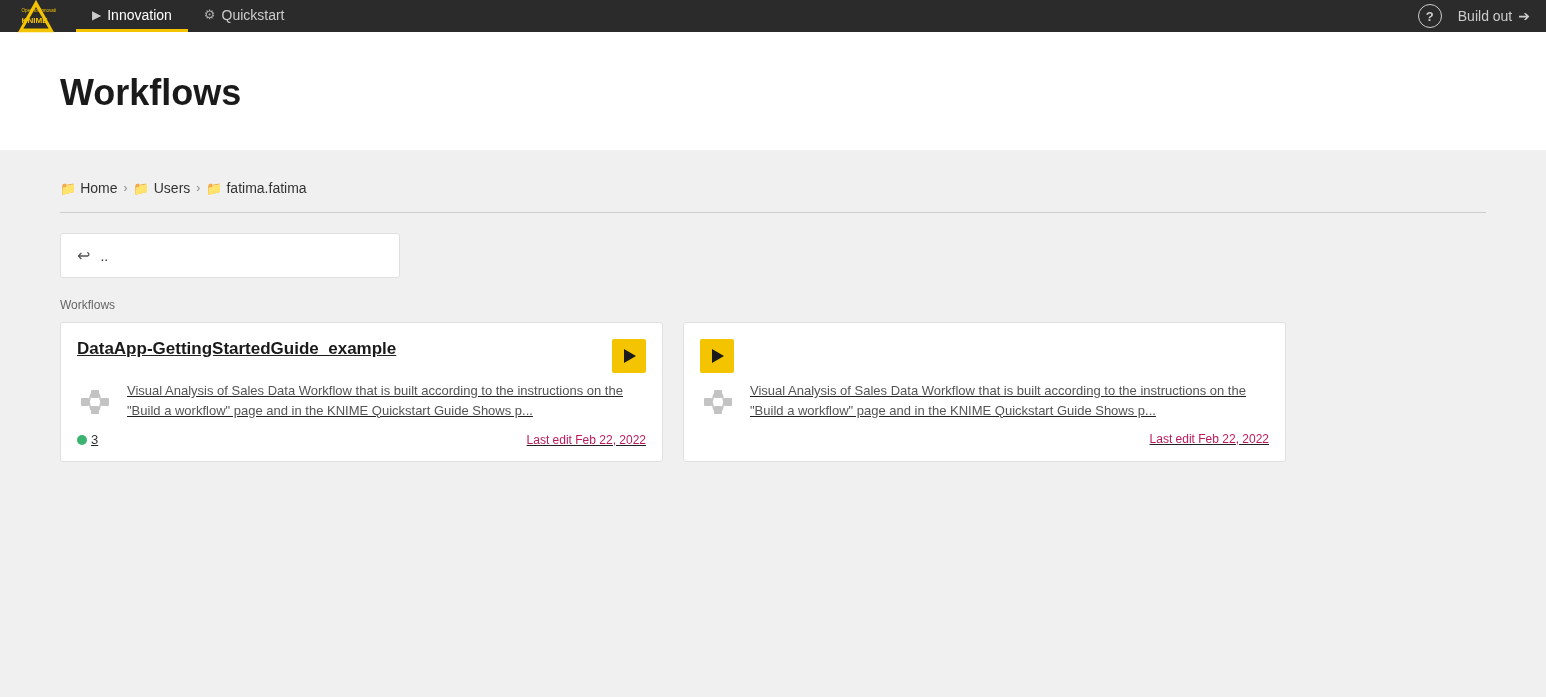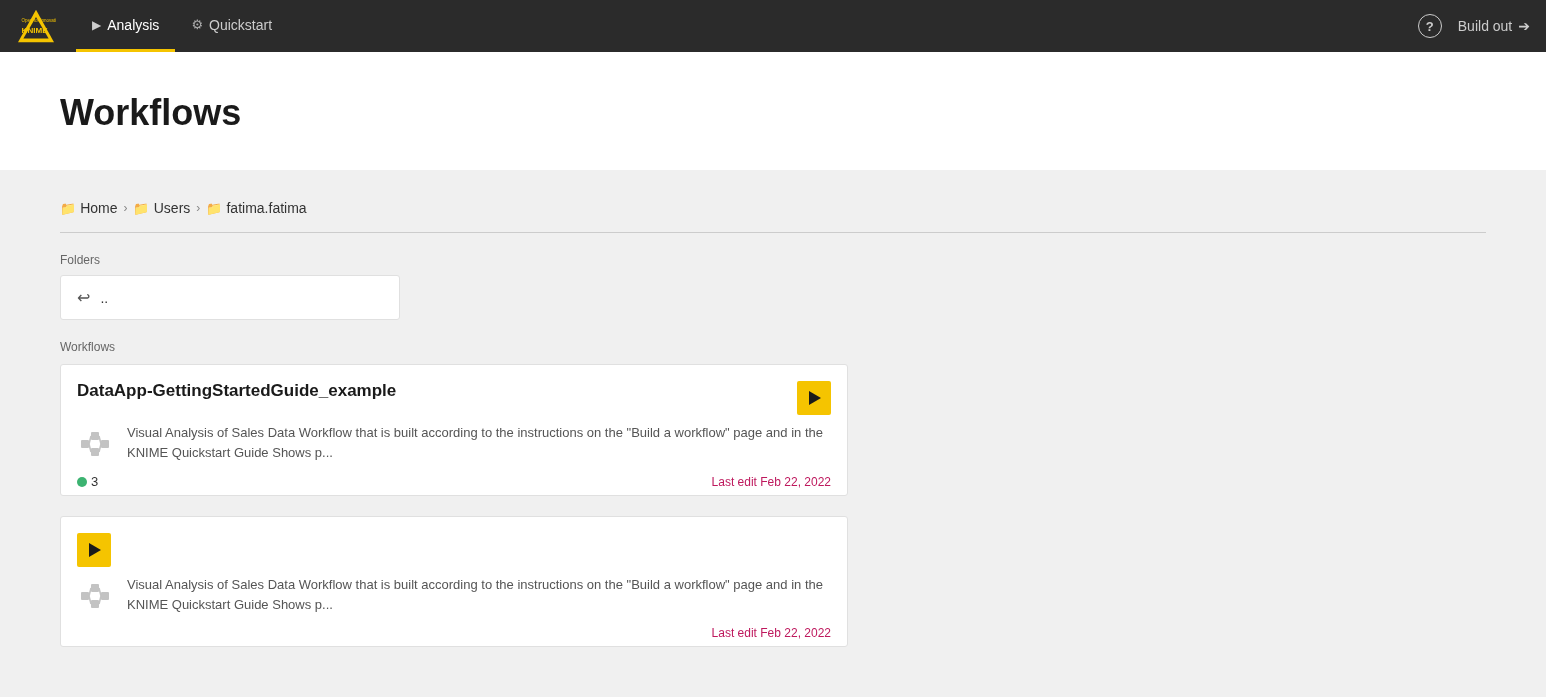--- a/index.html
+++ b/index.html
@@ -1,21 +1,21 @@
 <!DOCTYPE html>
 <html><head>
   <meta charset="utf-8">
   <style>
     * { box-sizing: border-box; margin: 0; padding: 0; }
     body { font-family: 'Arial', sans-serif; background: #f5f5f5; color: #222; }
 
     
     .header {
       background: #2b2b2b;
-      height: 52px;
+      height: 32px;
       display: flex;
       align-items: center;
       padding: 0 16px;
       gap: 0;
     }
     .header-logo {
       display: flex;
       align-items: center;
       gap: 8px;
       margin-right: 20px;
@@ -156,26 +156,27 @@
     }
     .workflow-cards {
       display: flex;
       gap: 20px;
       flex-wrap: wrap;
     }
     .workflow-card {
       background: #fff;
       border: 1px solid #e0e0e0;
       border-radius: 3px;
-      width: 788px;
-      padding: 16px 16px 6px;
+      width: 603px;
+      padding: 16px 16px 14px;
       display: flex;
       flex-direction: column;
       gap: 8px;
       position: relative;
+      text-decoration: underline;
     }
     .workflow-card-header {
       display: flex;
       align-items: flex-start;
       justify-content: space-between;
     }
     .workflow-card-title {
       font-size: 17px;
       font-weight: 700;
       color: #1a1a1a;
@@ -264,21 +265,21 @@
       <polygon points="22,2 42,38 2,38" fill="#f5c400" stroke="none"></polygon>
       <polygon points="22,10 36,34 8,34" fill="#2b2b2b" stroke="none"></polygon>
       <text x="6" y="15" fill="#f5c400" font-size="5" font-family="Arial">Open for Innovation</text>
       <text x="6" y="28" fill="#f5c400" font-size="9" font-family="Arial" font-weight="bold">KNIME</text>
     </svg>
   </div>
 
   <nav class="header-nav">
     <a class="nav-item active">
       <span style="color:#ccc;font-size:12px;">▶</span>
-      <span>Analysis</span>
+      <span>Innovation</span>
     </a>
     <a class="nav-item">
       <span style="color:#aaa;font-size:13px;">⚙</span>
       <span>Quickstart</span>
     </a>
   </nav>
 
   <div class="header-right">
     <button class="help-btn">
       <span style="color:#ccc;font-size:13px;font-weight:bold;">?</span>
@@ -308,21 +309,20 @@
     </span>
     <span class="breadcrumb-sep">›</span>
     <span class="breadcrumb-item">
       <span class="breadcrumb-icon">📁</span>
       <span>fatima.fatima</span>
     </span>
   </div>
 
   <hr class="divider">
 
-  <div class="section-label">Folders</div>
   <div class="folder-item">
     <span style="font-size:16px;color:#555;">↩</span>
     <span>..</span>
   </div>
 
   <div class="workflows-label">Workflows</div>
 
   <div class="workflow-cards">
 
     <div class="workflow-card">

